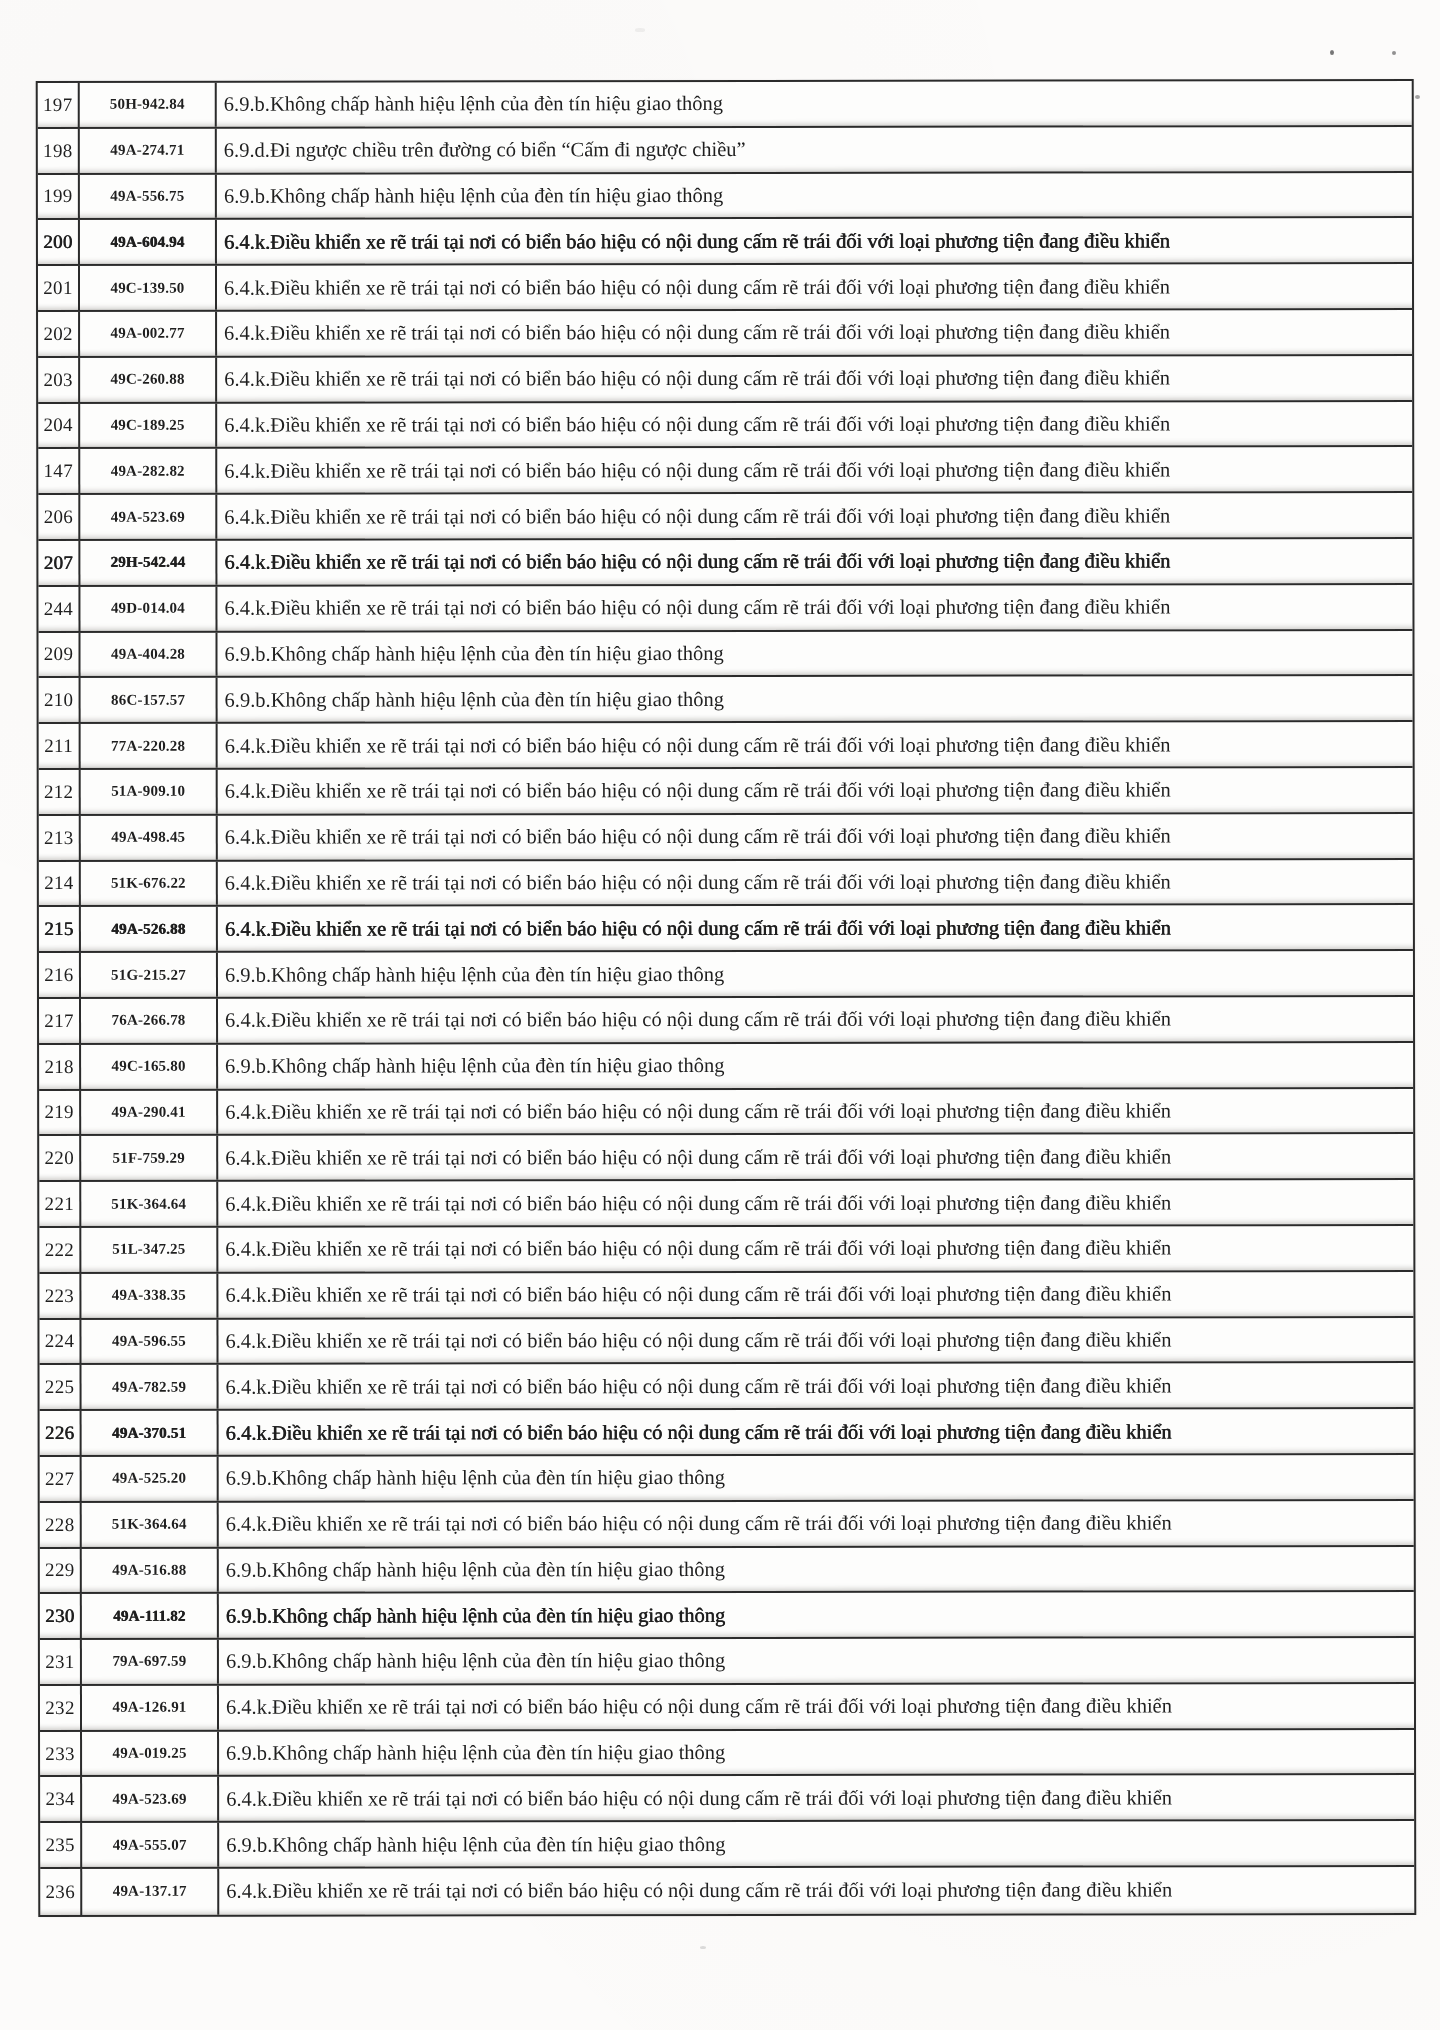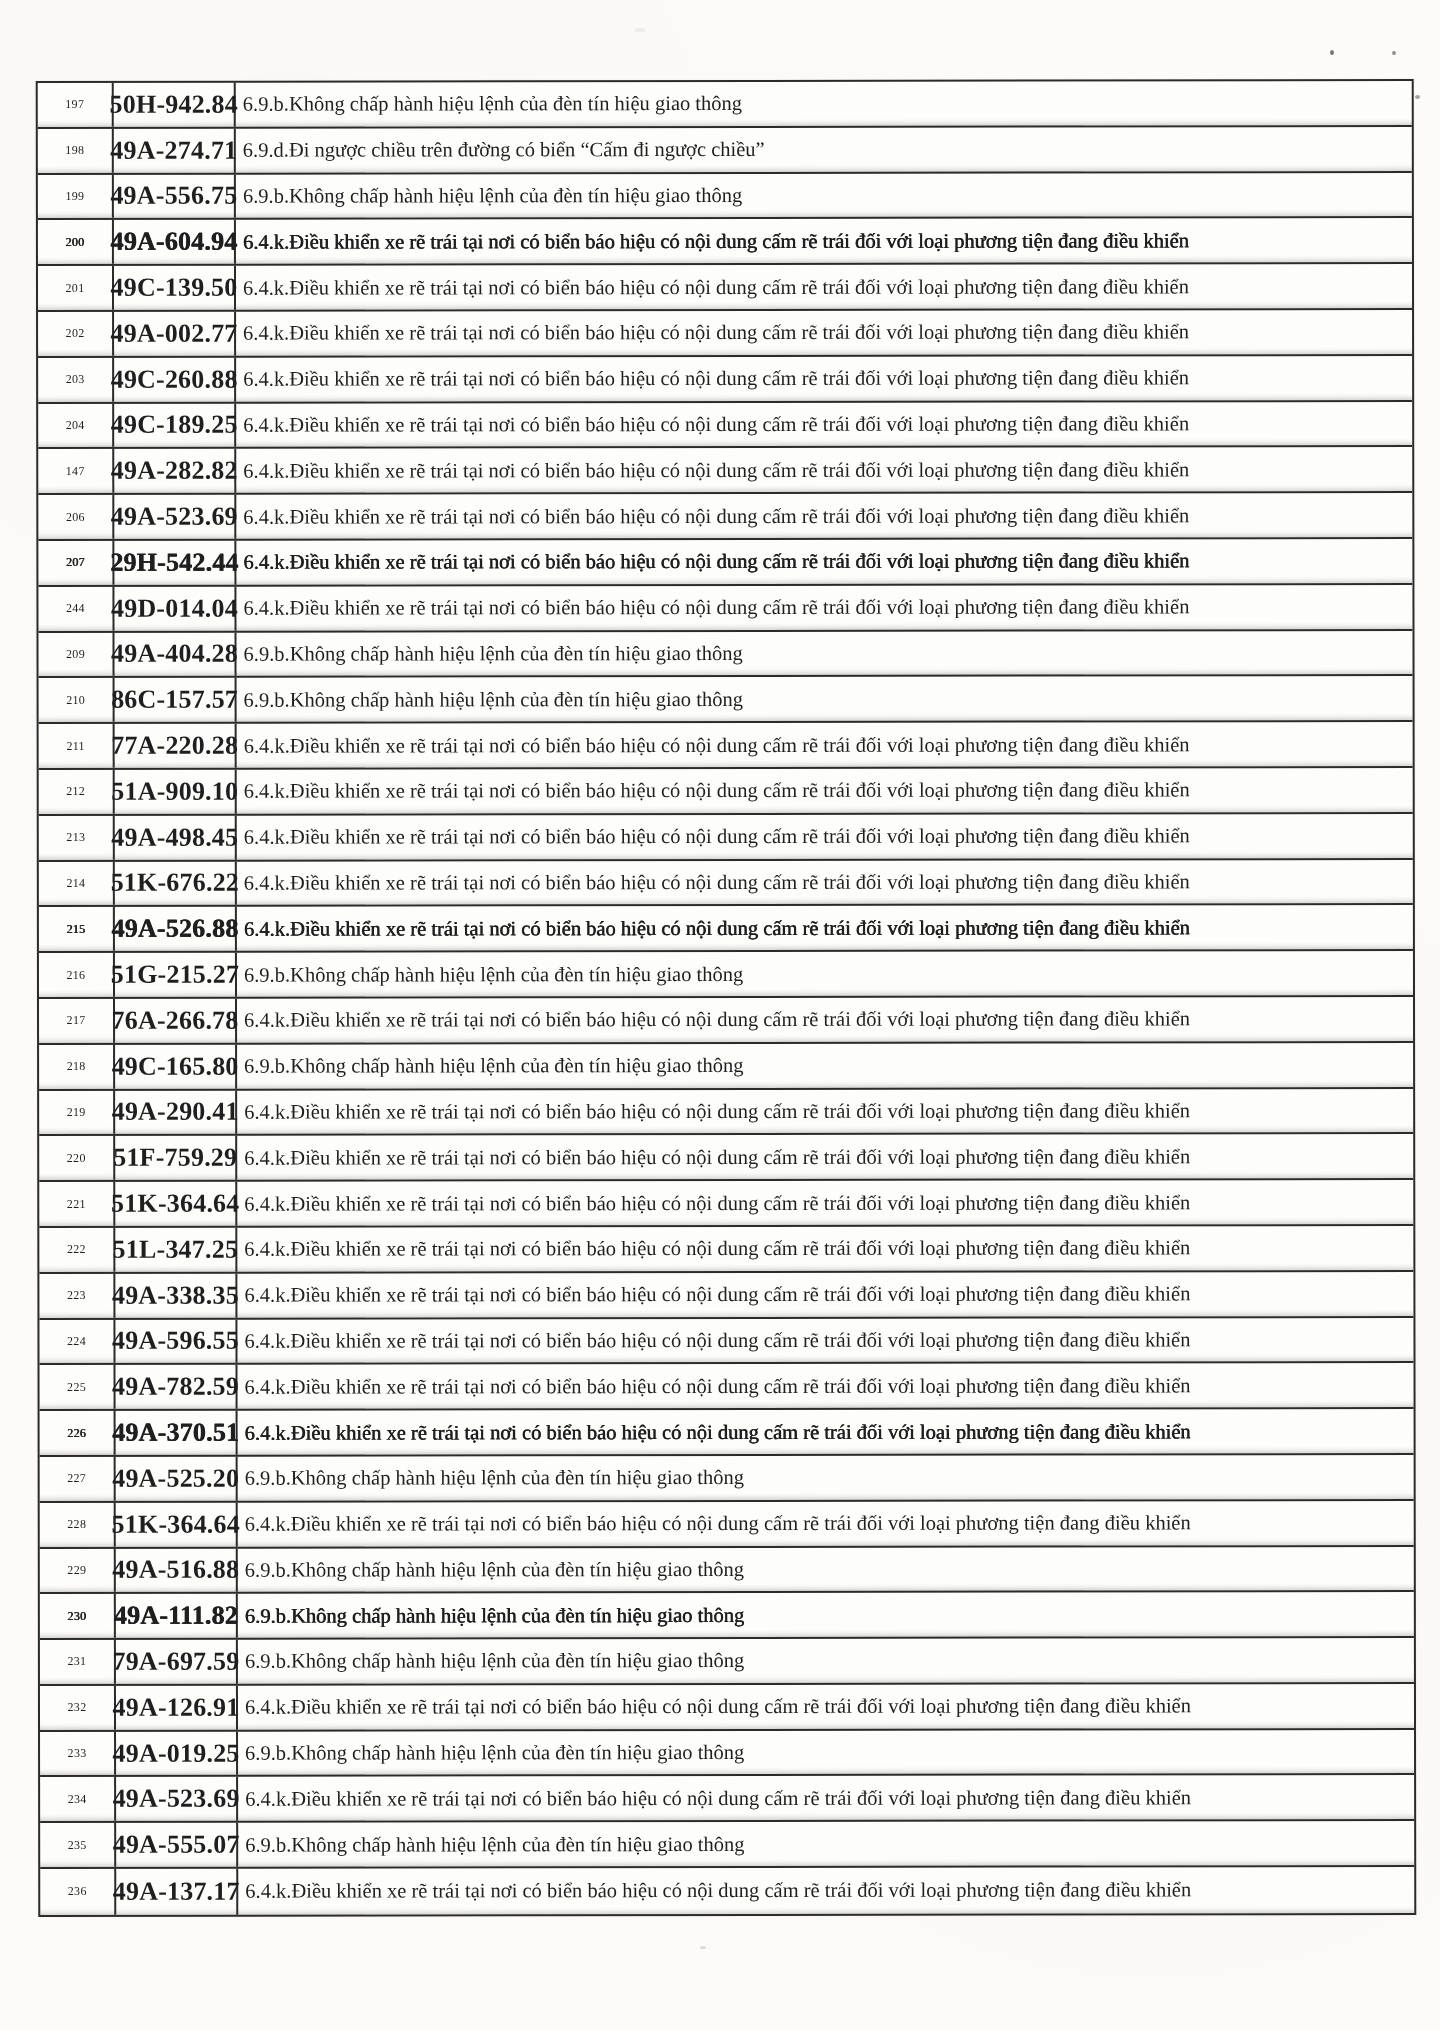--- a/index.html
+++ b/index.html
@@ -37,32 +37,32 @@
     height:45.8px;
     border-bottom:2.2px solid var(--border);
     box-shadow: inset 0 -7px 5px -5px rgba(110,105,100,0.32);
     align-items:stretch;
   }
   .row:last-child{ border-bottom:none; }
   .cell{
     display:flex; align-items:center;
   }
   .cell-no{
-    width:76px;
+    width:42px;
     justify-content:center;
     border-right:2.2px solid var(--border);
-    font-size:12px;
+    font-size:19px;
     letter-spacing:0.3px;
   }
   .cell-plate{
-    width:122px;
+    width:137px;
     justify-content:center;
     border-right:2.2px solid var(--border);
     font-weight:bold;
-    font-size:26px;
+    font-size:15px;
     letter-spacing:0.2px;
     white-space:nowrap;
   }
   .cell-violation{
     flex:1;
     padding-left:7px;
     font-size:20.5px;
     white-space:nowrap;
     overflow:hidden;
   }

